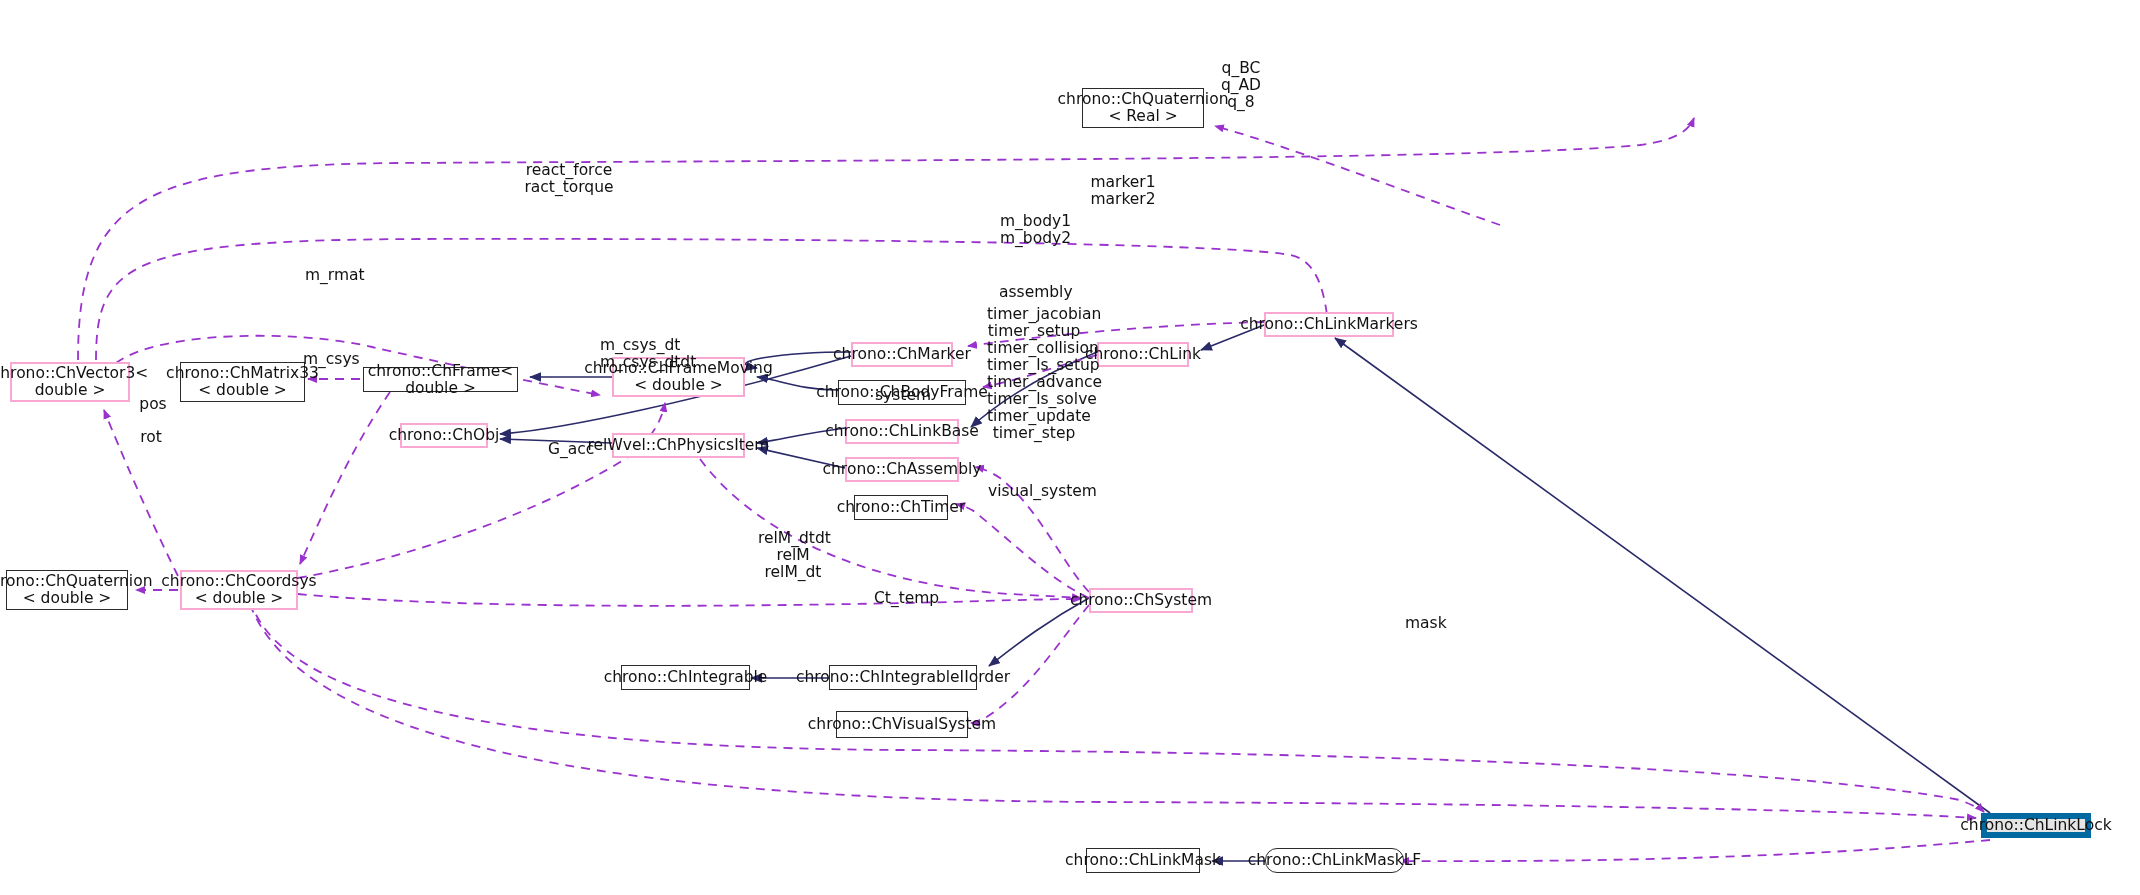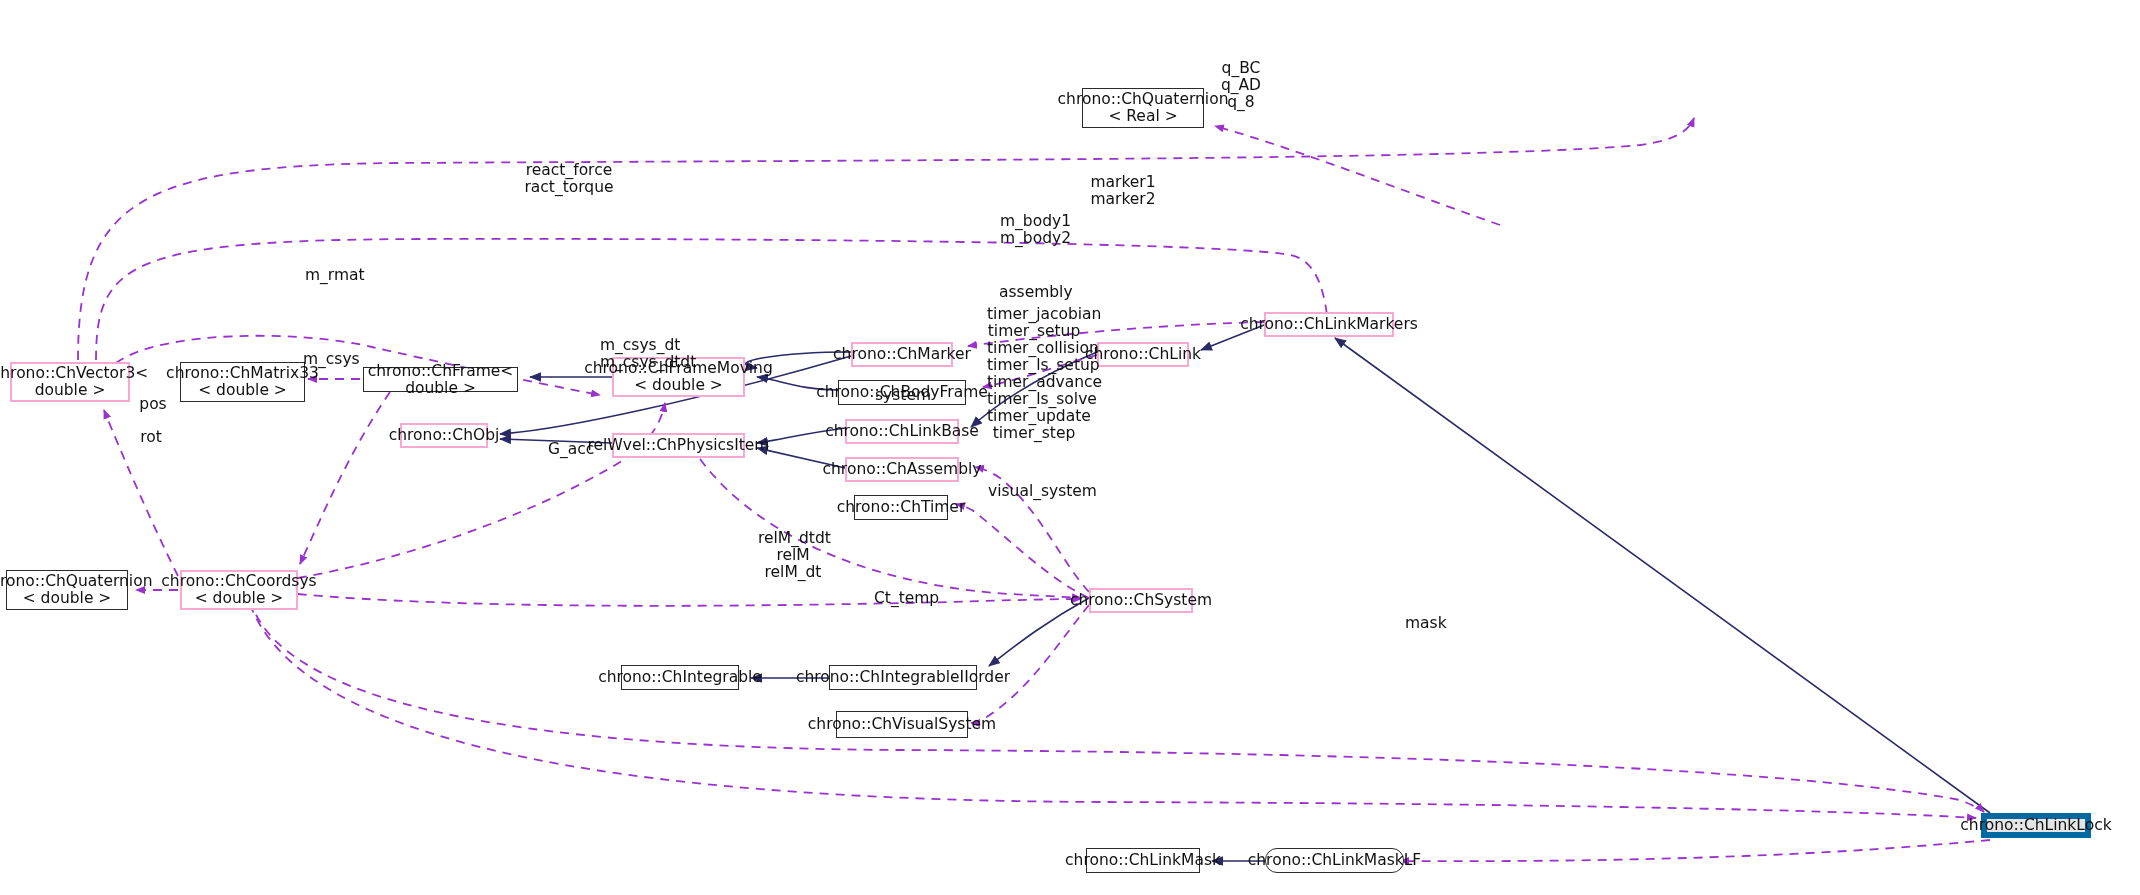--- a/index.html
+++ b/index.html
@@ -176,21 +176,21 @@
 
   <div class="node thick" style="left:1097px;top:342px;width:92px;height:25px;">chrono::ChLink</div>
 
   <div class="node thick" style="left:1264px;top:312px;width:130px;height:25px;">chrono::ChLinkMarkers</div>
 
   <div class="node" style="left:1082px;top:88px;width:122px;height:40px;">chrono::ChQuaternion
 &lt; Real &gt;</div>
 
   <div class="node thick" style="left:1089px;top:588px;width:104px;height:25px;">chrono::ChSystem</div>
 
-  <div class="node" style="left:621px;top:665px;width:118px;height:25px;">chrono::ChIntegrable</div>
+  <div class="node" style="left:621px;top:665px;width:129px;height:25px;">chrono::ChIntegrable</div>
 
   <div class="node" style="left:829px;top:665px;width:148px;height:25px;">chrono::ChIntegrableIIorder</div>
 
   <div class="node" style="left:836px;top:711px;width:132px;height:27px;">chrono::ChVisualSystem</div>
 
   <div class="node highlight" style="left:1981px;top:813px;width:110px;height:25px;">chrono::ChLinkLock</div>
 
   <div class="node" style="left:1086px;top:848px;width:114px;height:25px;">chrono::ChLinkMask</div>
 
   <div class="node" style="left:1265px;top:848px;width:139px;height:25px;border-radius:12px;">chrono::ChLinkMaskLF</div>

